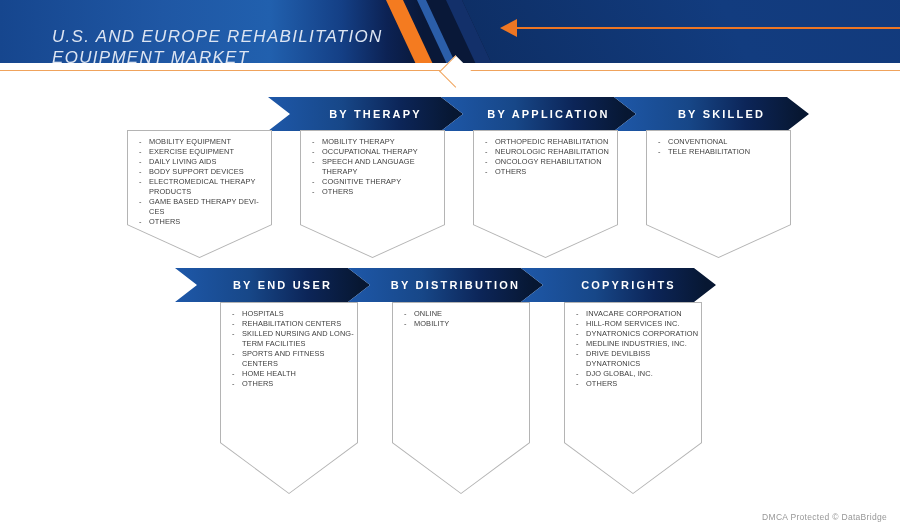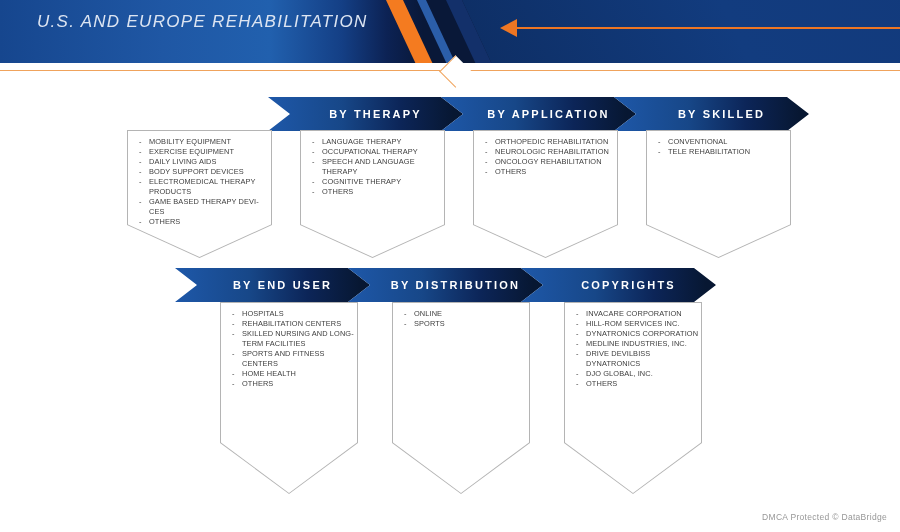--- a/index.html
+++ b/index.html
@@ -8,21 +8,21 @@
 
   
   .banner{position:absolute;left:0;top:0;width:900px;height:63px;overflow:hidden;
           background:linear-gradient(90deg,#16468e 0%,#1f57a4 18%,#2160ae 30%,#143f85 38%,
                      #0c2254 43%,#091838 47%,#091838 100%);}
   .stripe{position:absolute;top:0;height:63px;transform:skewX(25deg);transform-origin:0 0;}
   .stripe-right-fill{left:462px;width:470px;background:linear-gradient(90deg,#0e2f66 0%,#123c7f 55%,#123a7c 100%);}
   .stripe-mid{left:446px;width:16px;background:#13306a;}
   .stripe-orange{left:386px;width:17px;background:#f47b20;}
   .stripe-lightblue{left:417px;width:9px;background:#2b5ea9;}
-  .title{position:absolute;left:35px;top:9px;margin:2px;color:#dde5f2;font-style:italic;
+  .title{position:absolute;left:35px;top:9px;margin:17px;color:#dde5f2;font-style:italic;
          font-weight:400;font-size:17px;line-height:21px;letter-spacing:1.3px;}
   .title span{display:block;}
   .pointer-line{position:absolute;left:516px;right:0;top:27px;height:2px;background:#ee7623;}
   .pointer-head{position:absolute;left:500px;top:19px;width:0;height:0;
                 border-right:17px solid #ee7623;border-top:9px solid transparent;
                 border-bottom:9px solid transparent;}
 
   
   .underline{position:absolute;left:0;top:70px;width:900px;height:1px;background:#f0a35c;}
   .notch{position:absolute;left:444px;top:60px;width:22px;height:22px;background:#ffffff;
@@ -60,20 +60,21 @@
 
 <div class="stage">
 
   <header class="banner">
     <div class="stripe stripe-right-fill"></div>
     <div class="stripe stripe-mid"></div>
     <div class="stripe stripe-orange"></div>
     <div class="stripe stripe-lightblue"></div>
     <h1 class="title">
       <span>U.S. AND EUROPE REHABILITATION</span>
+      <span>EQUIPMENT MARKET</span>
     </h1>
     <div class="pointer-line"></div>
     <div class="pointer-head"></div>
   </header>
   <div class="underline"></div>
   <div class="notch"></div>
 
   <div class="seg-arrow" style="left:268px;top:97px;">
     <span>BY THERAPY</span>
   </div>
@@ -92,21 +93,21 @@
       <li>DAILY LIVING AIDS</li>
       <li>BODY SUPPORT DEVICES</li>
       <li>ELECTROMEDICAL THERAPY PRODUCTS</li>
       <li>GAME BASED THERAPY DEVI-CES</li>
       <li>OTHERS</li>
     </ul>
   </div>
   <div class="seg-box r1" style="left:300px;top:130px;">
     <div class="fill"></div>
     <ul class="seg-list">
-      <li>LANGUAGE THERAPY</li>
+      <li>MOBILITY THERAPY</li>
       <li>OCCUPATIONAL THERAPY</li>
       <li>SPEECH AND LANGUAGE THERAPY</li>
       <li>COGNITIVE THERAPY</li>
       <li>OTHERS</li>
     </ul>
   </div>
   <div class="seg-box r1" style="left:473px;top:130px;">
     <div class="fill"></div>
     <ul class="seg-list">
       <li>ORTHOPEDIC REHABILITATION</li>
@@ -141,21 +142,21 @@
       <li>SKILLED NURSING AND LONG-TERM FACILITIES</li>
       <li>SPORTS AND FITNESS CENTERS</li>
       <li>HOME HEALTH</li>
       <li>OTHERS</li>
     </ul>
   </div>
   <div class="seg-box r2" style="left:392px;top:302px;">
     <div class="fill"></div>
     <ul class="seg-list">
       <li>ONLINE</li>
-      <li>SPORTS</li>
+      <li>MOBILITY</li>
     </ul>
   </div>
   <div class="seg-box r2" style="left:564px;top:302px;">
     <div class="fill"></div>
     <ul class="seg-list">
       <li>INVACARE CORPORATION</li>
       <li>HILL-ROM SERVICES INC.</li>
       <li>DYNATRONICS CORPORATION</li>
       <li>MEDLINE INDUSTRIES, INC.</li>
       <li>DRIVE DEVILBISS DYNATRONICS</li>

